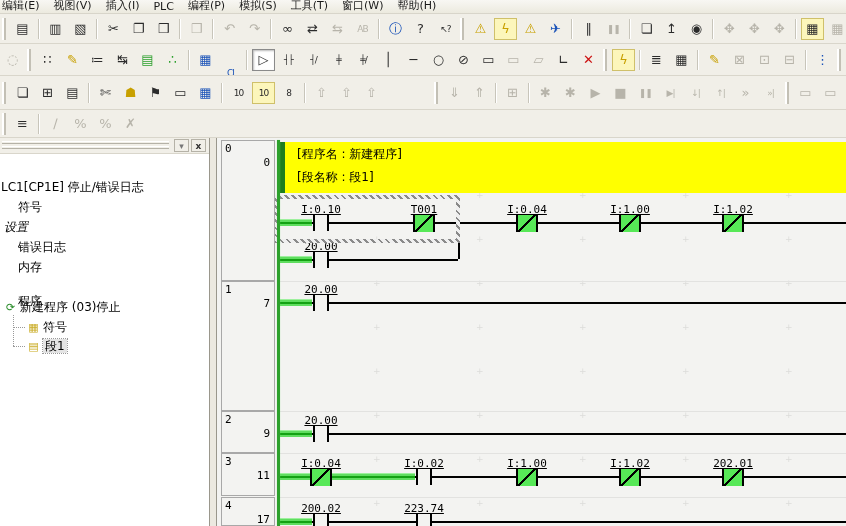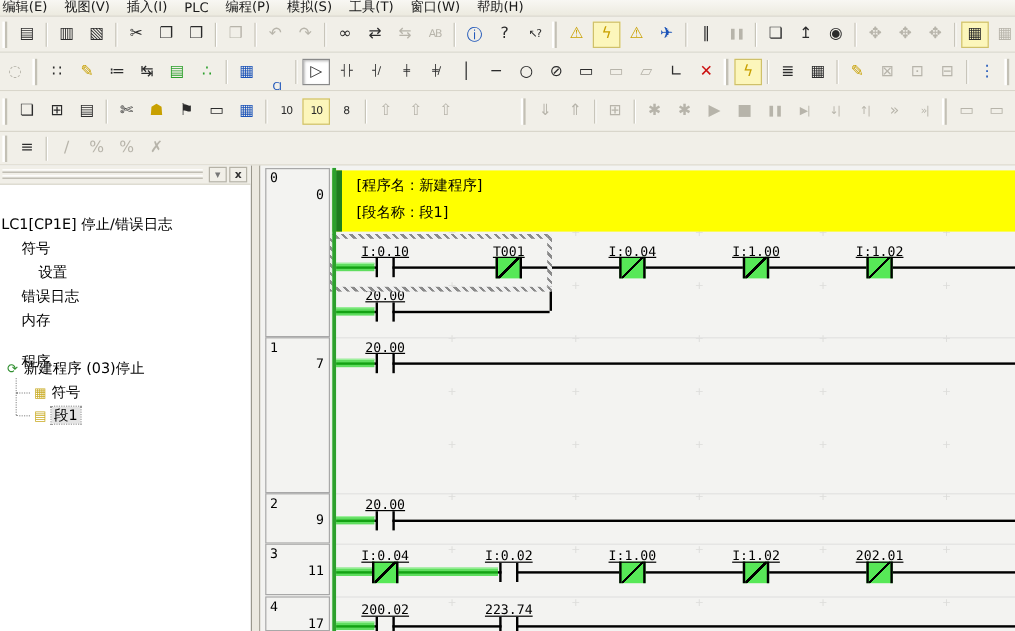--- a/index.html
+++ b/index.html
@@ -219,21 +219,21 @@
   <div class="workspace">
     <div class="ws-titlebar">
       <div class="ws-grip"></div>
       <div class="ws-grip ws-grip2"></div>
       <div class="ws-btn drop">▾</div>
       <div class="ws-btn close">x</div>
     </div>
     <div id="tree">
         <div class="tree-item" style="left: 1px; top: 41px;"><span class="lbl">LC1[CP1E] 停止/错误日志</span></div>
         <div class="tree-item" style="left: 18px; top: 61px;"><span class="lbl">符号</span></div>
-        <div class="tree-item" style="left: 32px; top: 81px;"><span class="lbl">设置</span></div>
+        <div class="tree-item" style="left: 4px; top: 81px; font-style: italic;"><span class="lbl">设置</span></div>
         <div class="tree-item" style="left: 18px; top: 101px;"><span class="lbl">错误日志</span></div>
         <div class="tree-item" style="left: 18px; top: 121px;"><span class="lbl">内存</span></div>
         <div class="tree-item" style="left: 18px; top: 141px; margin-top: 14px;"><span class="lbl">程序</span></div>
         <div class="tree-item" style="left: 3px; top: 161px;"><div class="ico" style="color: rgb(47, 143, 47);">⟳</div><span class="lbl">新建程序 (03)停止</span></div>
         <div class="tree-item" style="left: 26px; top: 181px;"><div class="ico" style="color: rgb(201, 171, 35);">▦</div><span class="lbl">符号</span></div>
         <div class="tree-item sel" style="left: 26px; top: 200px;"><div class="ico" style="color: rgb(201, 171, 35);">▤</div><span class="lbl">段1</span></div>
         <div class="tree-branch" style="left: 13px; top: 177px; height: 31px;"></div>
         <div class="tree-twig" style="left: 13px; top: 189px; width: 12px;"></div>
         <div class="tree-twig" style="left: 13px; top: 208px; width: 12px;"></div>
       </div>

